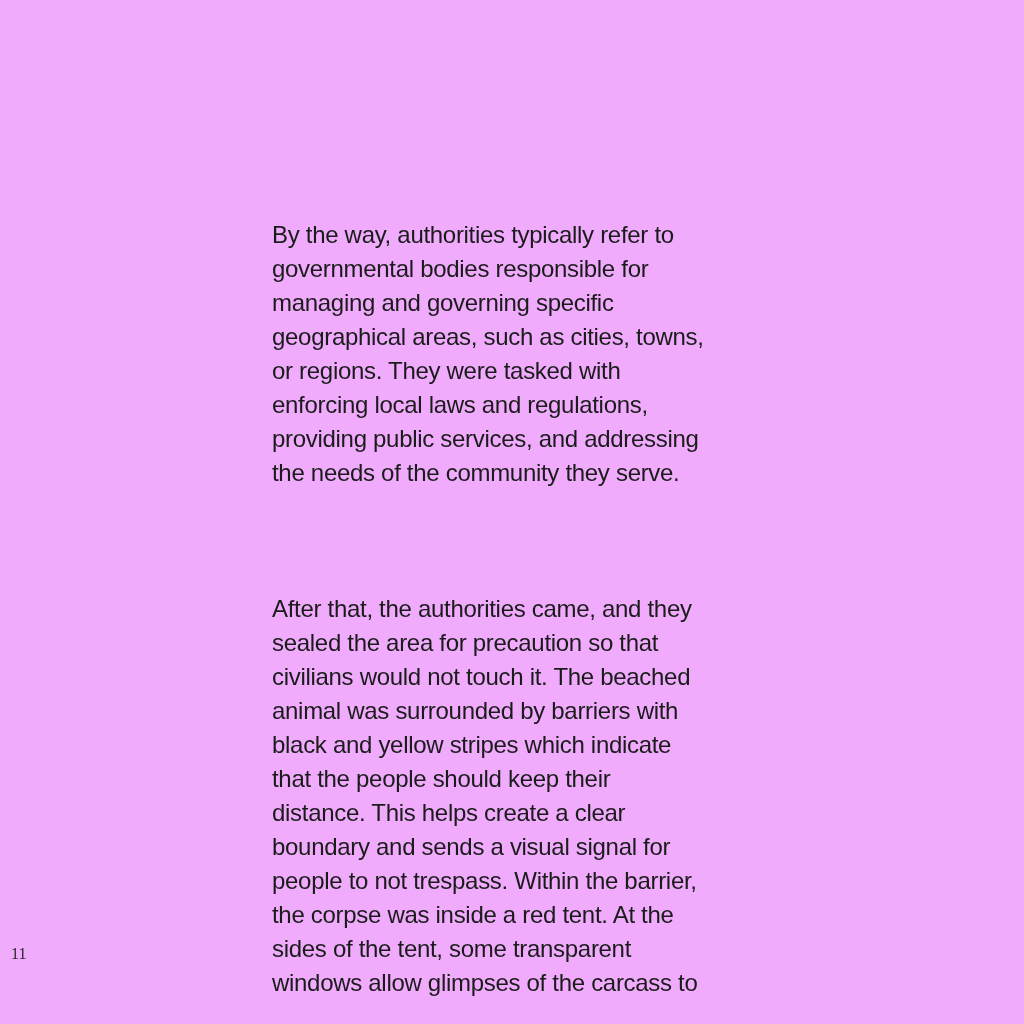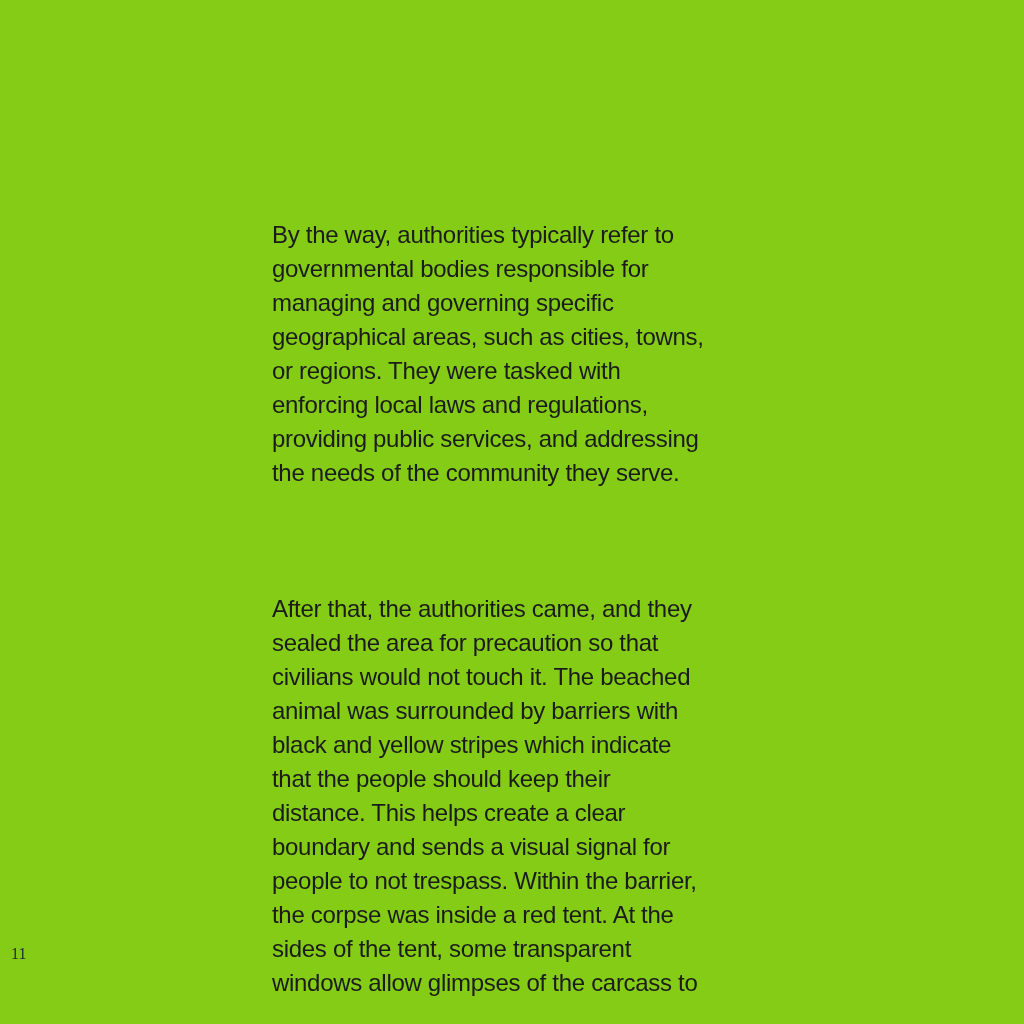--- a/index.html
+++ b/index.html
@@ -4,21 +4,21 @@
 <style>
   html, body {
     margin: 0;
     padding: 0;
     background: #ffffff;
   }
   .page {
     position: relative;
     width: 1024px;
     height: 1024px;
-    background: #84cc16;
+    background: #f0abfc;
     overflow: hidden;
   }
   .text-block {
     position: absolute;
     left: 272px;
     top: 150px;
     width: 510px;
     font-family: "Liberation Sans", sans-serif;
     font-size: 24px;
     line-height: 34px;

